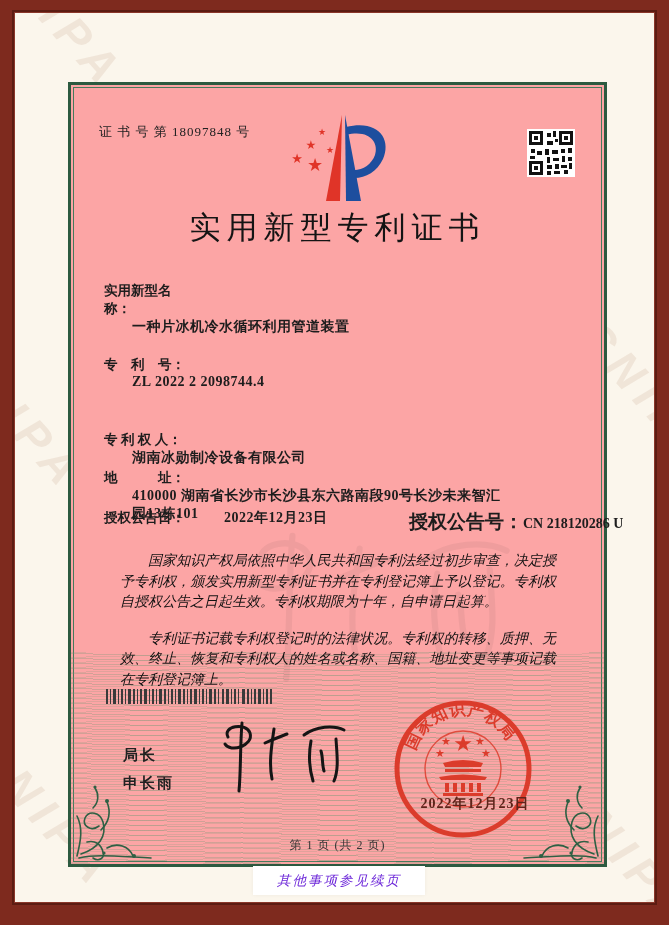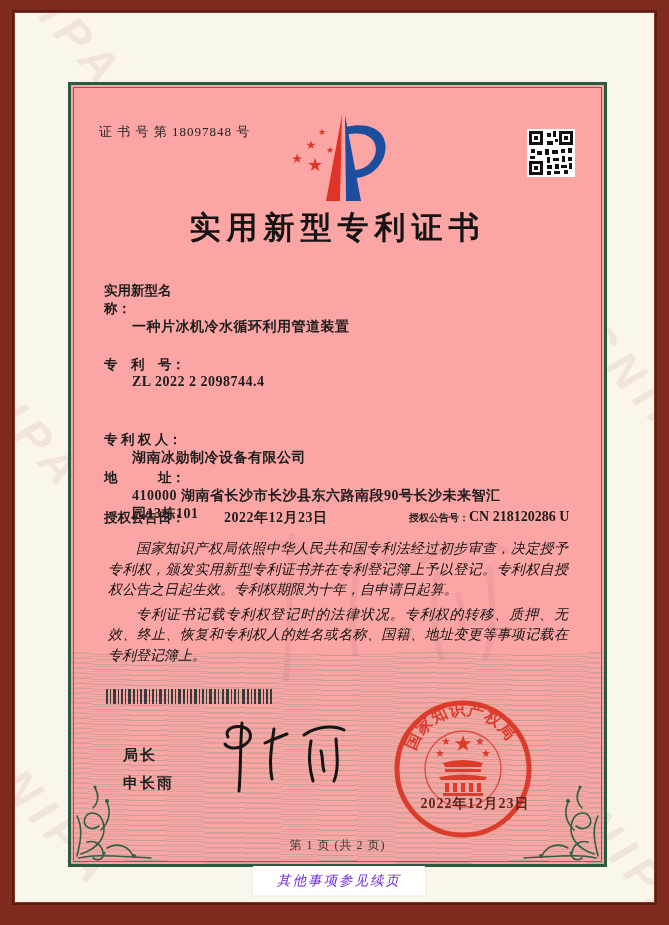--- a/index.html
+++ b/index.html
@@ -31,32 +31,32 @@
        repeating-linear-gradient(-1.5deg, rgba(110,150,115,0.20) 0 1px, rgba(0,0,0,0) 1px 5px);
      pointer-events:none;}
   .flourish{position:absolute;bottom:2px;z-index:6;}
   .flourish.left{left:2px;}
   .flourish.right{right:2px;transform:scaleX(-1);}
   
   .cert-no{position:absolute;left:28px;top:38px;font-size:13px;color:#222;letter-spacing:1px;}
   .qr{position:absolute;left:456px;top:44px;width:48px;height:48px;}
   .logo{position:absolute;left:215px;top:28px;width:110px;height:92px;}
   .title{position:absolute;left:0;top:122px;width:100%;text-align:center;
-         font-size:31px;font-weight:bold;color:#141414;letter-spacing:6px;}
+         font-size:31px;font-weight:normal;color:#141414;letter-spacing:6px;}
   
   .row{position:absolute;left:33px;font-size:14px;color:#1d1d1d;font-weight:bold;width:470px;}
   .row .lbl{display:inline-block;width:92px;vertical-align:top;font-size:13.5px;}
   .row .val{display:inline-block;vertical-align:top;width:372px;letter-spacing:0.5px;margin-left:28px;}
   .r1{top:197px}.r2{top:234px}.r3{top:271px}.r4{top:308px}.r5{top:346px}.r6{top:384px}.r7{top:424px}
   .grant-no{position:absolute;left:305px;top:0px;white-space:nowrap;}
-  .grant-no .lbl2{font-size:10px;}
+  .grant-no .lbl2{font-size:19px;}
   
   .body-text{position:absolute;left:33px;top:450px;width:468px;font-size:14px;line-height:20.5px;
      color:#111;font-style:italic;text-align:justify;}
-  .body-text p{margin:4px;text-indent:2em;}
+  .body-text p{margin:16px;text-indent:2em;}
   .ghost-sig{position:absolute;left:150px;top:430px;opacity:0.05;transform:scale(2.1);
      transform-origin:top left;pointer-events:none;}
   
   .barcode{position:absolute;left:35px;top:604px;width:166px;height:15px;}
   
   .officer{position:absolute;left:52px;top:656px;font-family:Liberation Serif, serif;
      font-weight:bold;font-size:15px;color:#222;line-height:28px;letter-spacing:2px;}
   .signature{position:absolute;left:137px;top:628px;}
   
   .seal{position:absolute;left:322px;top:614px;width:140px;height:140px;opacity:0.93;}

